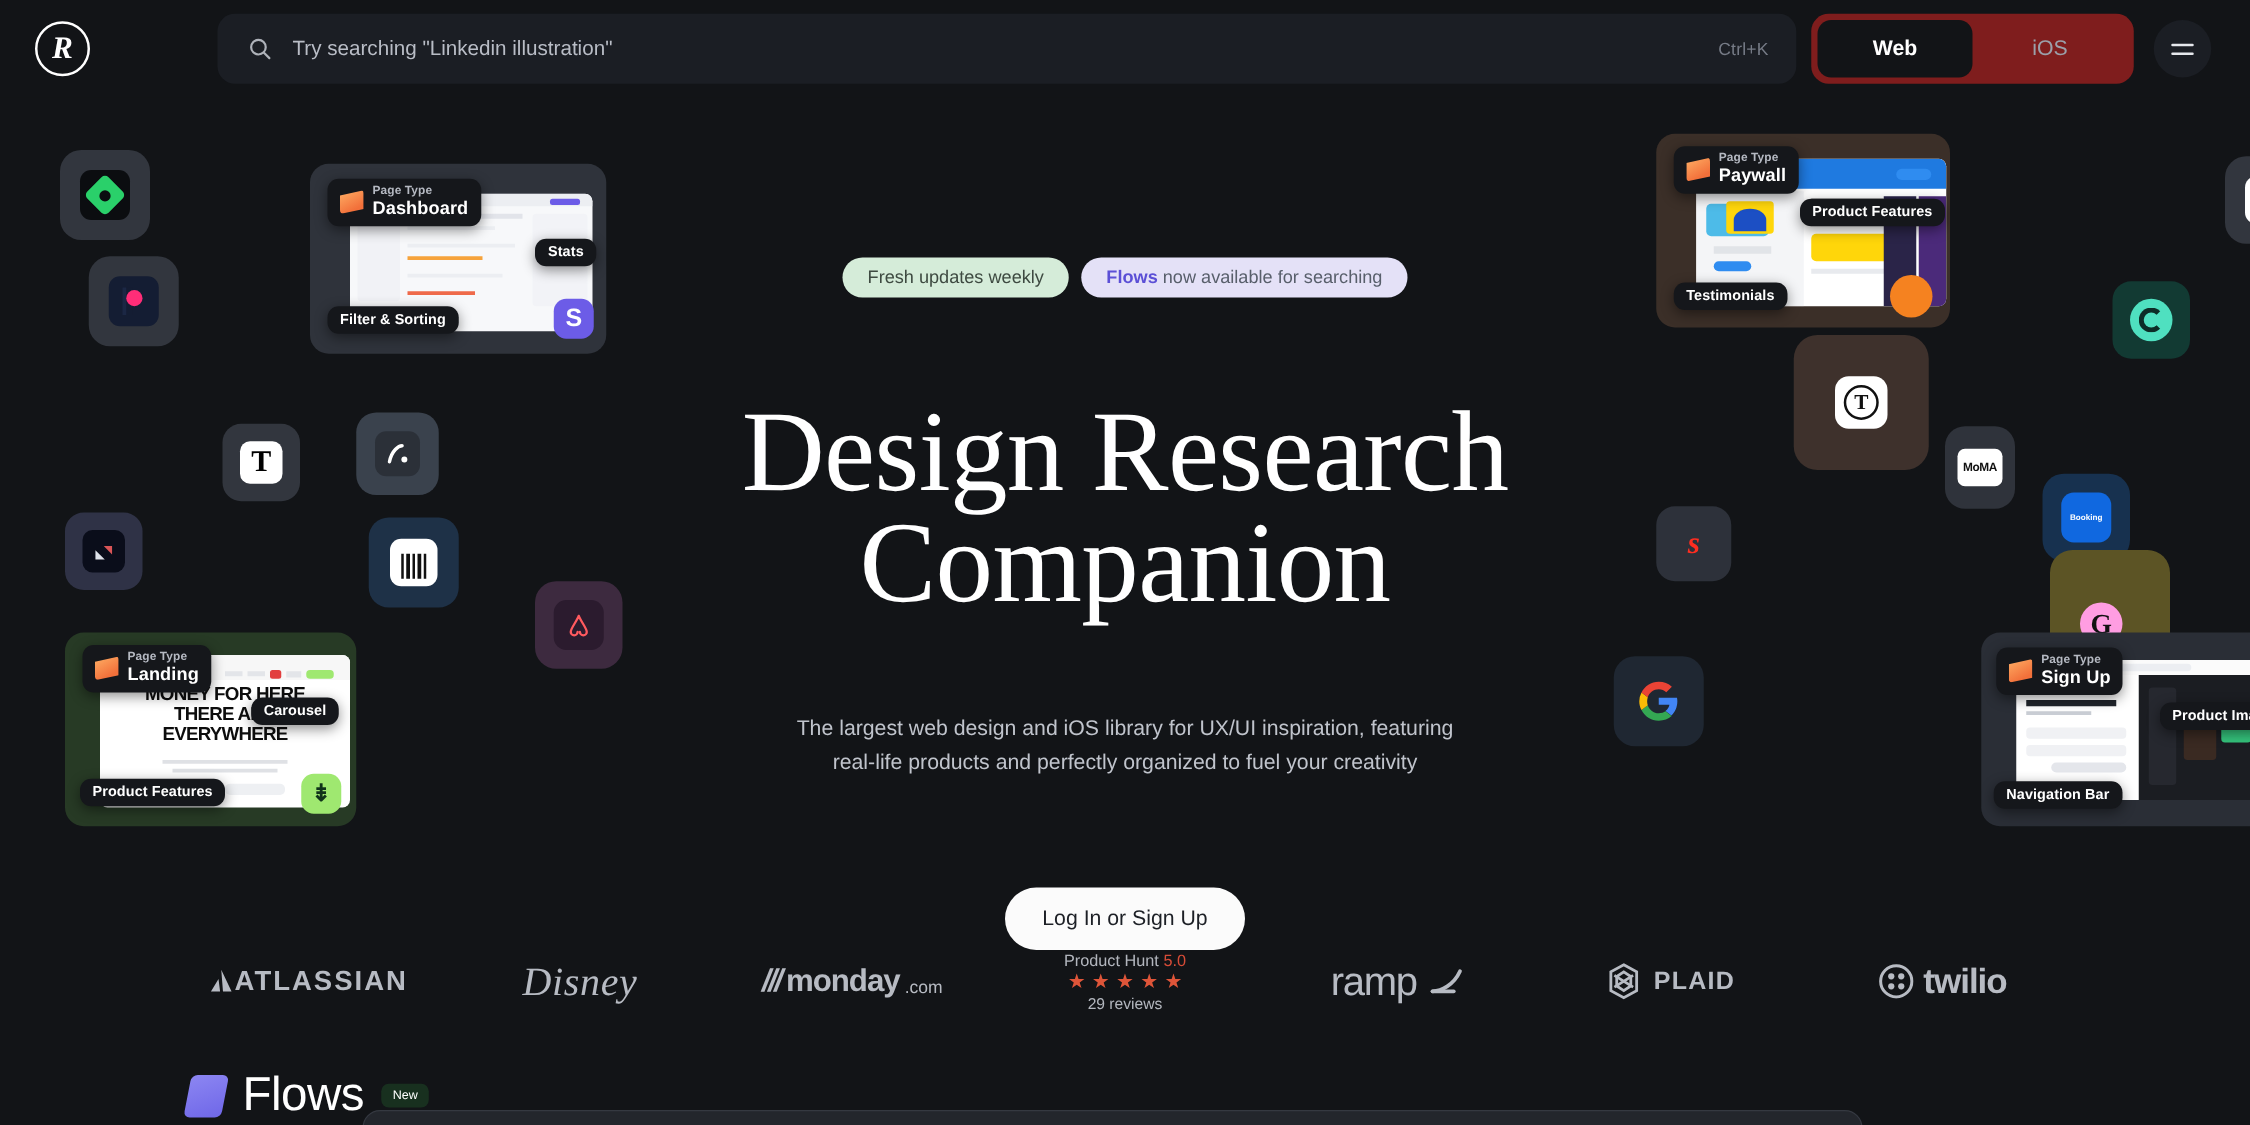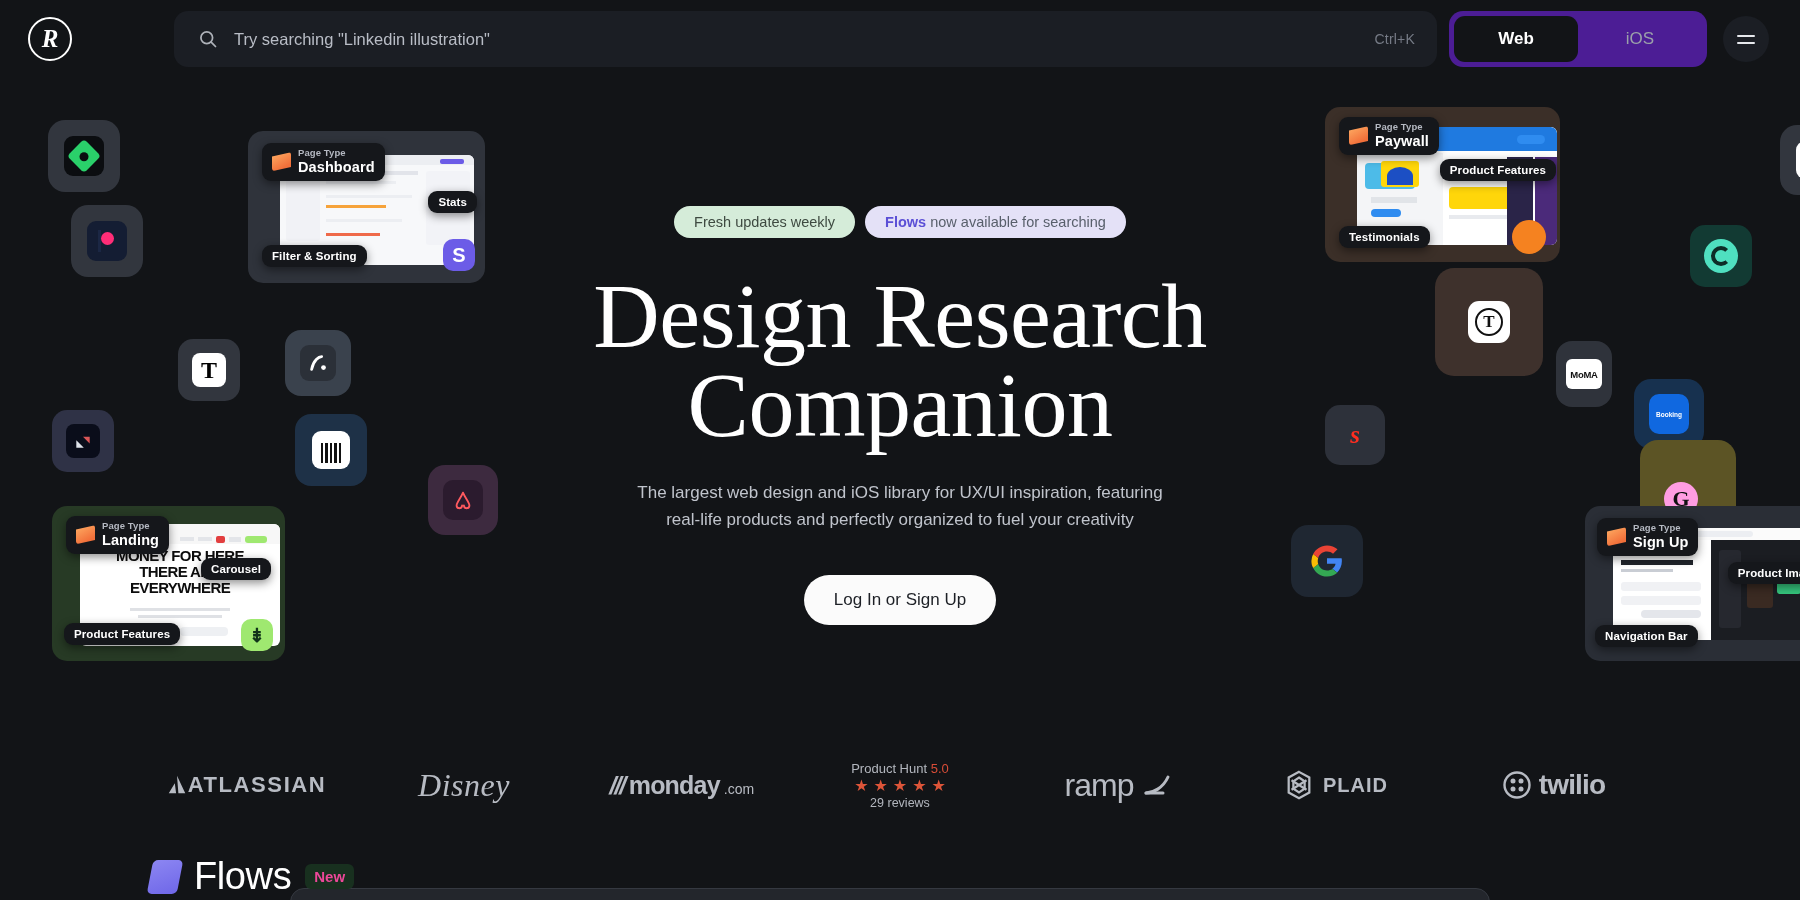--- a/index.html
+++ b/index.html
@@ -46,21 +46,21 @@
     flex: 1 1 auto; background: transparent; border: none; outline: none;
     color: #b9bdc6; font-size: 16.5px; margin-left: 16px;
     font-family: "Liberation Sans", sans-serif;
   }
   .search-input::placeholder { color: #b9bdc6; opacity: 1; }
   .kbd-hint { color: #767b86; font-size: 14px; letter-spacing: .2px; }
 
   .seg-wrap {
     margin-left: 12px;
     height: 56px; width: 258px;
-    background: #4c1d95; border-radius: 14px;
+    background: #7f1d1d; border-radius: 14px;
     display: flex; align-items: center; padding: 5px;
     flex: 0 0 258px;
   }
   .seg {
     flex: 1 1 0; height: 46px; border-radius: 11px;
     display: flex; align-items: center; justify-content: center;
     font-size: 17px; color: #9ba0aa; cursor: pointer;
     border: none; background: transparent;
     font-family: "Liberation Sans", sans-serif;
   }
@@ -74,21 +74,21 @@
     cursor: pointer; border: none;
   }
   .menu-btn span { display:block; width:18px; height:2px; background:#e6e8ec; border-radius:2px; }
   .menu-btn span + span { margin-top: 5px; }
 
   
   .hero {
     position: absolute; top: 78px; left: 0; width: 1800px; height: 612px;
     display: flex; flex-direction: column; align-items: center;
     padding-top: 128px;
-    z-index: 20; pointer-events: none;
+    z-index: 20; pointer-events: none; gap: 45px;
   }
   .hero > * { pointer-events: auto; }
   .badges { display: flex; gap: 10px; margin-bottom: 34px; }
   .badge {
     border-radius: 999px; padding: 8px 20px;
     font-size: 14.5px; font-weight: 400; white-space: nowrap;
   }
   .badge-green { background: #d5ecd9; color: #3e4a41; }
   .badge-purple { background: #e4e1f7; color: #585f6b; }
   .badge-purple b { color: #5b4fd6; font-weight: 600; }
@@ -180,21 +180,21 @@
   }
   .flows-logo {
     width: 30px; height: 34px;
     background: linear-gradient(160deg,#8c86f2 0%, #6f67e8 100%);
     transform: skewX(-11deg);
     border-radius: 5px;
   }
   .flows-title { font-size: 38px; color:#fff; font-weight: 400; letter-spacing:-.4px;
     font-family: "Liberation Sans", sans-serif; }
   .flows-new {
-    background: #18301f; color: #ec4899; font-size: 15px; font-weight: 700;
+    background: #18301f; color: #ffffff; font-size: 10px; font-weight: 400;
     padding: 4px 9px; border-radius: 6px;
   }
   .flows-panel {
     position:absolute; left: 290px; top: 888px; width: 1200px; height: 40px;
     background: #23262c; border: 1px solid #353941;
     border-radius: 14px 14px 0 0; z-index: 21;
   }
 </style>
 </head>
 <body>

